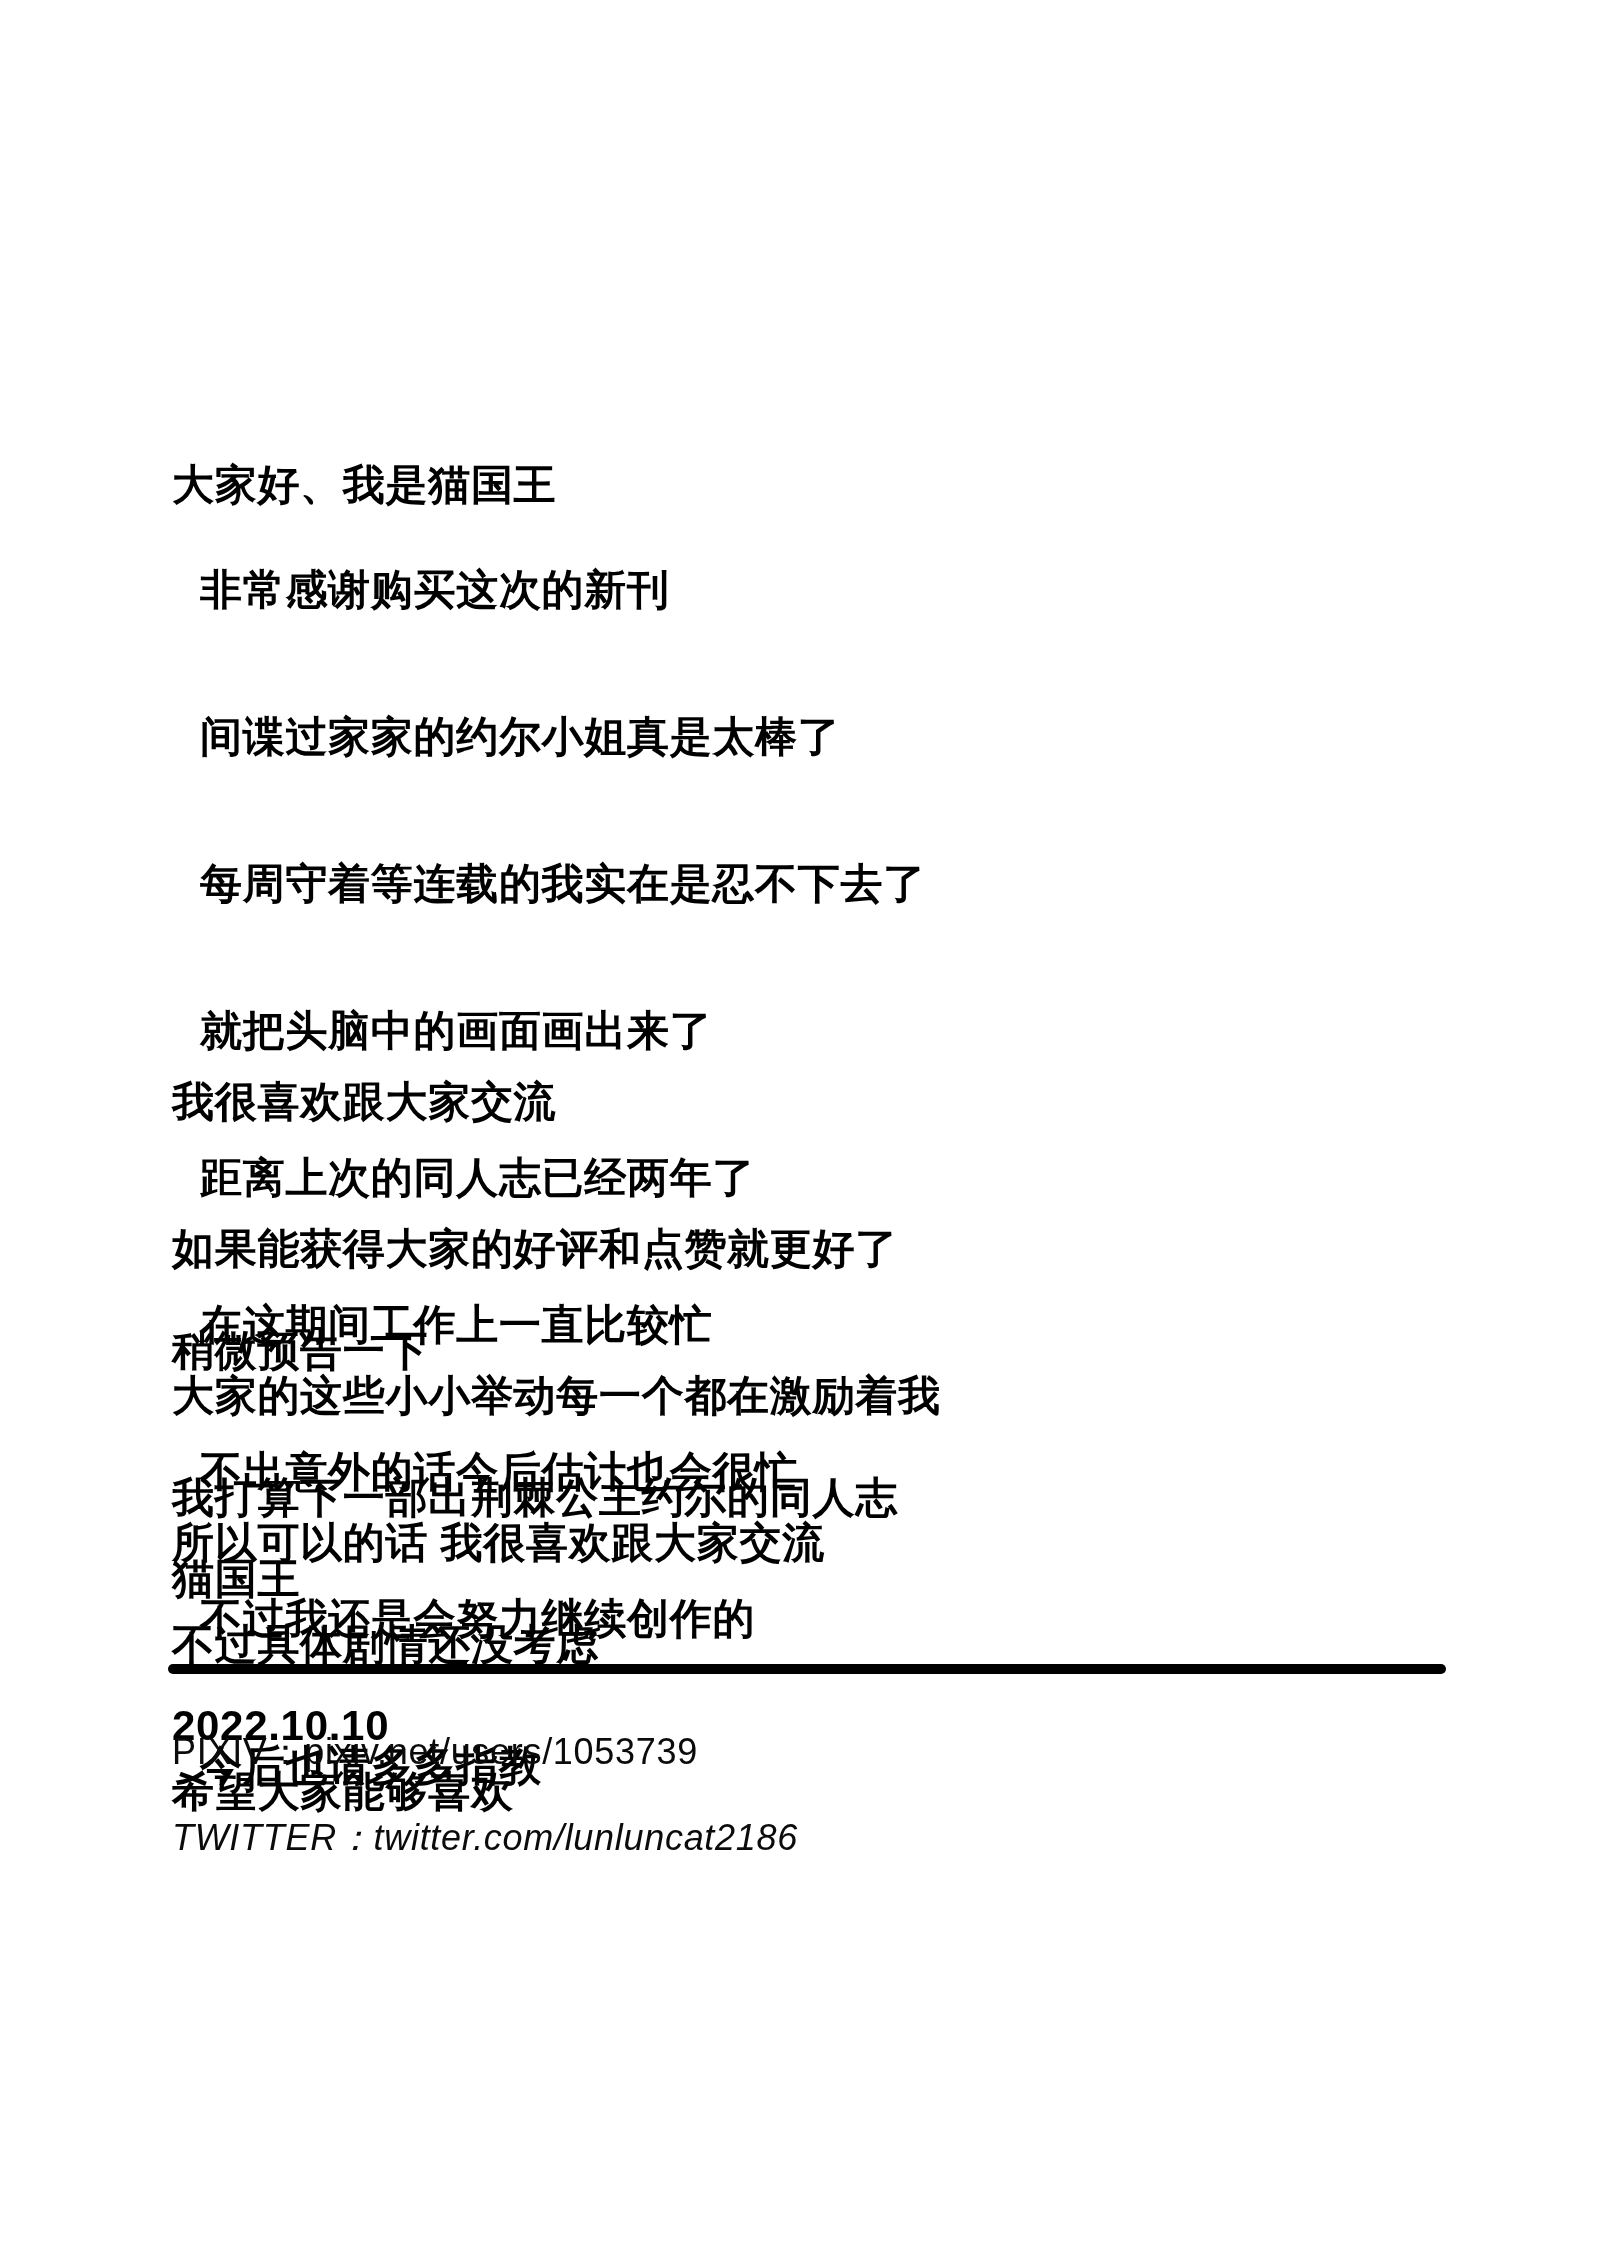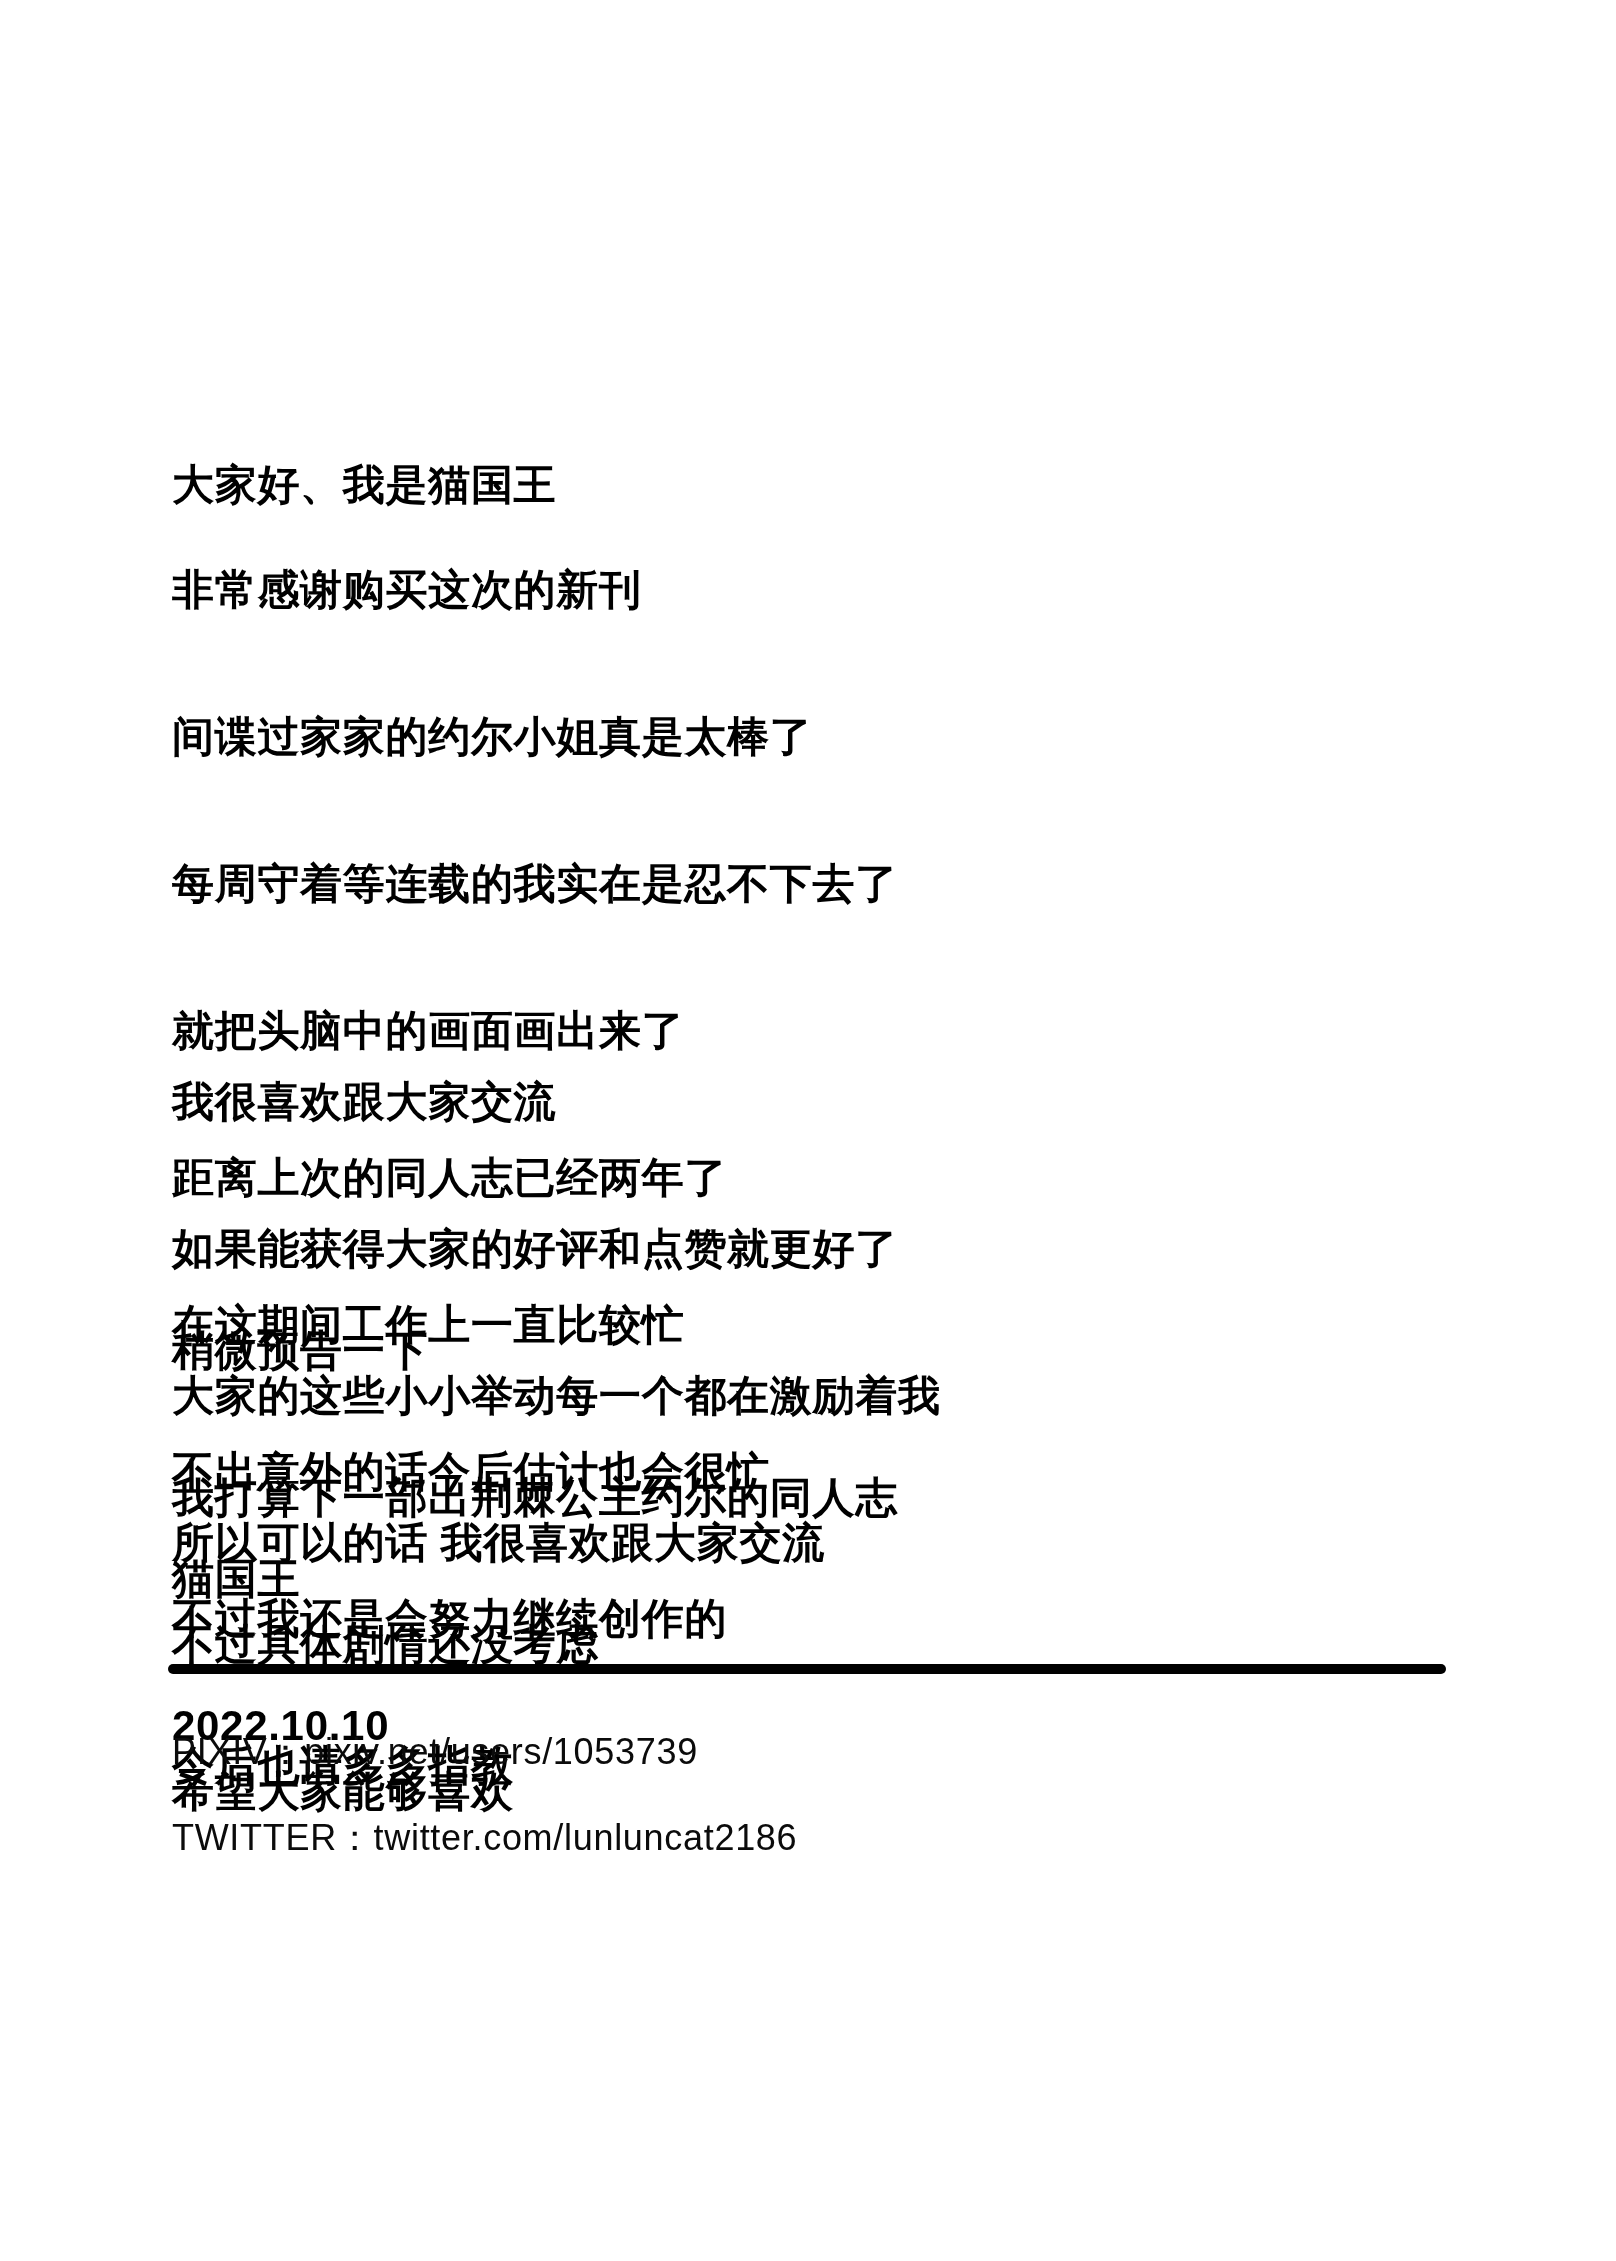--- a/index.html
+++ b/index.html
@@ -27,21 +27,21 @@
     left: 0;
     margin: 0;
     font-size: 42px;
     line-height: 49px;
     font-weight: 700;
     letter-spacing: 0.7px;
     white-space: pre;
     color: #000000;
   }
   .p-greeting  { top: 362px; }
-  .p-thanks    { top: 467px; }
+  .p-thanks    { top: 467px; margin-left: 28px; }
   .p-feedback  { top: 979px; }
   .p-preview   { top: 1228px; }
   .p-signature { top: 1456px; }
   .line { display: block; }
   .divider {
     position: absolute;
     left: 168px;
     top: 1664px;
     width: 1278px;
     height: 10px;
@@ -53,21 +53,21 @@
     left: 172px;
     margin: 0;
     font-size: 36px;
     line-height: 47px;
     font-weight: 400;
     letter-spacing: 0.7px;
     color: #0b0b0b;
     white-space: pre;
   }
   .f-pixiv   { top: 1728px; text-align: right; }
-  .f-twitter { top: 1814px; }
+  .f-twitter { top: 1814px; font-style: italic; }
 </style>
 </head>
 <body>
 
 <div class="page">
 
   <div class="content">
 
     <p class="para p-greeting">
       <span class="line">大家好、我是猫国王</span>

